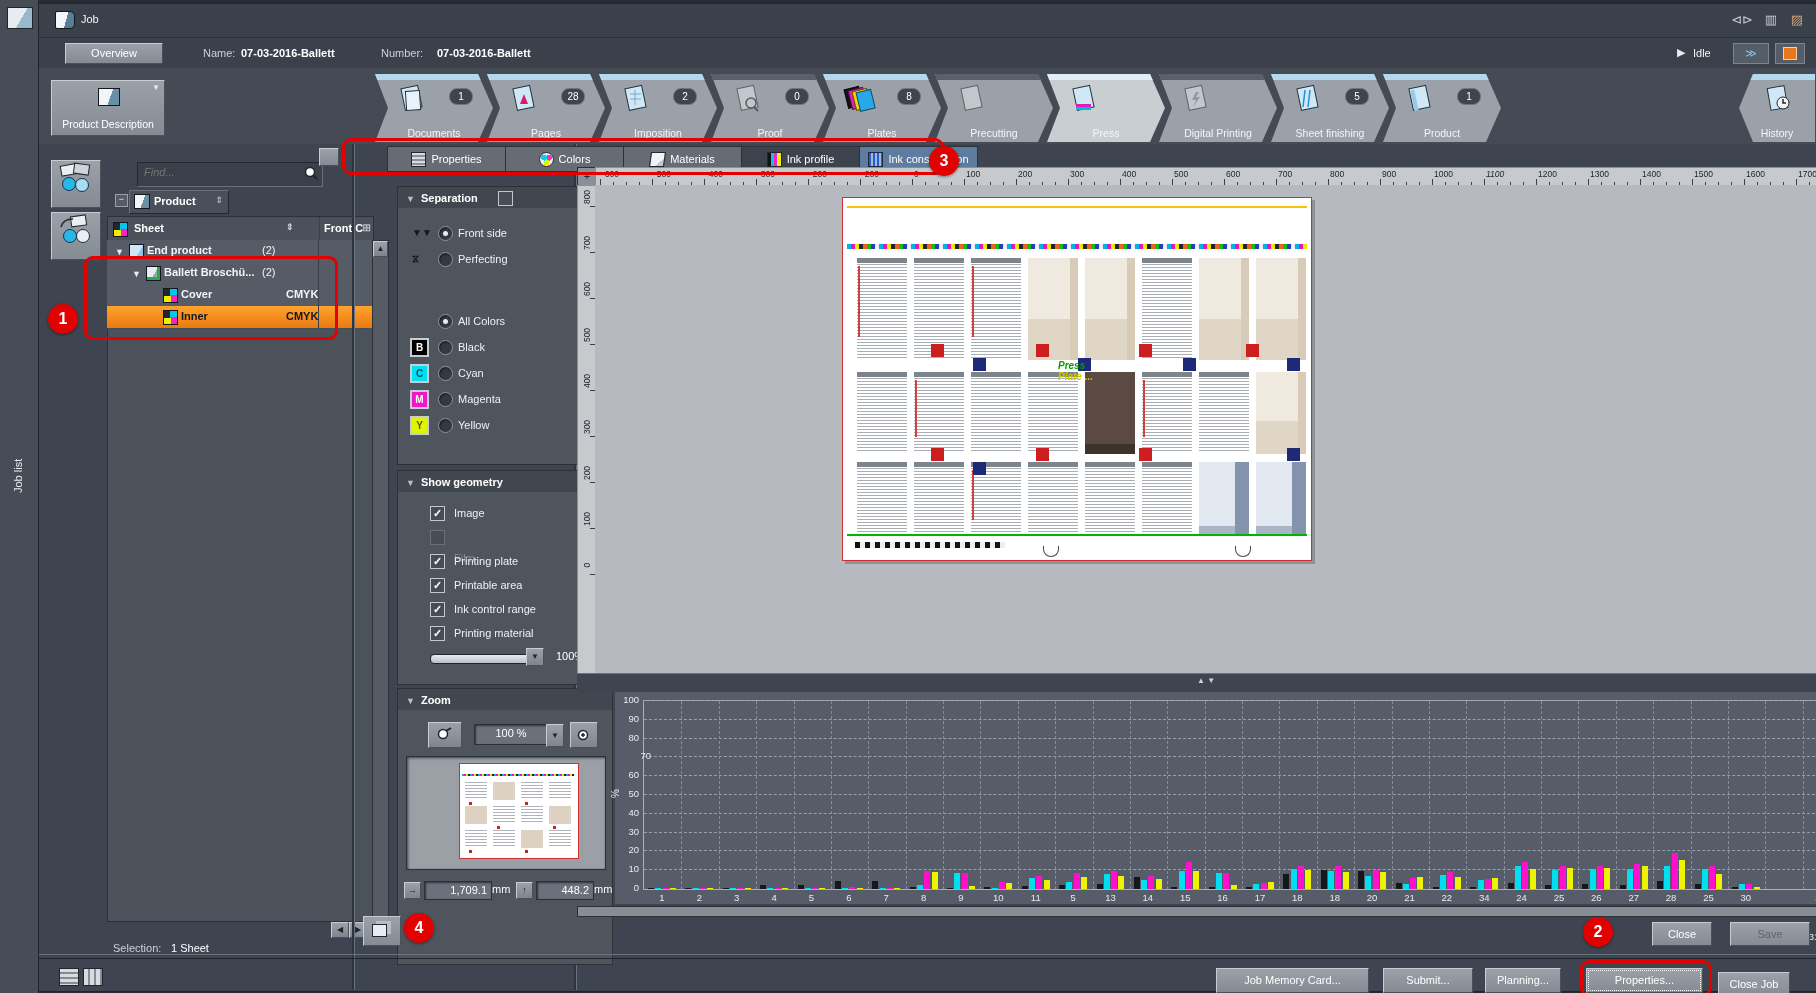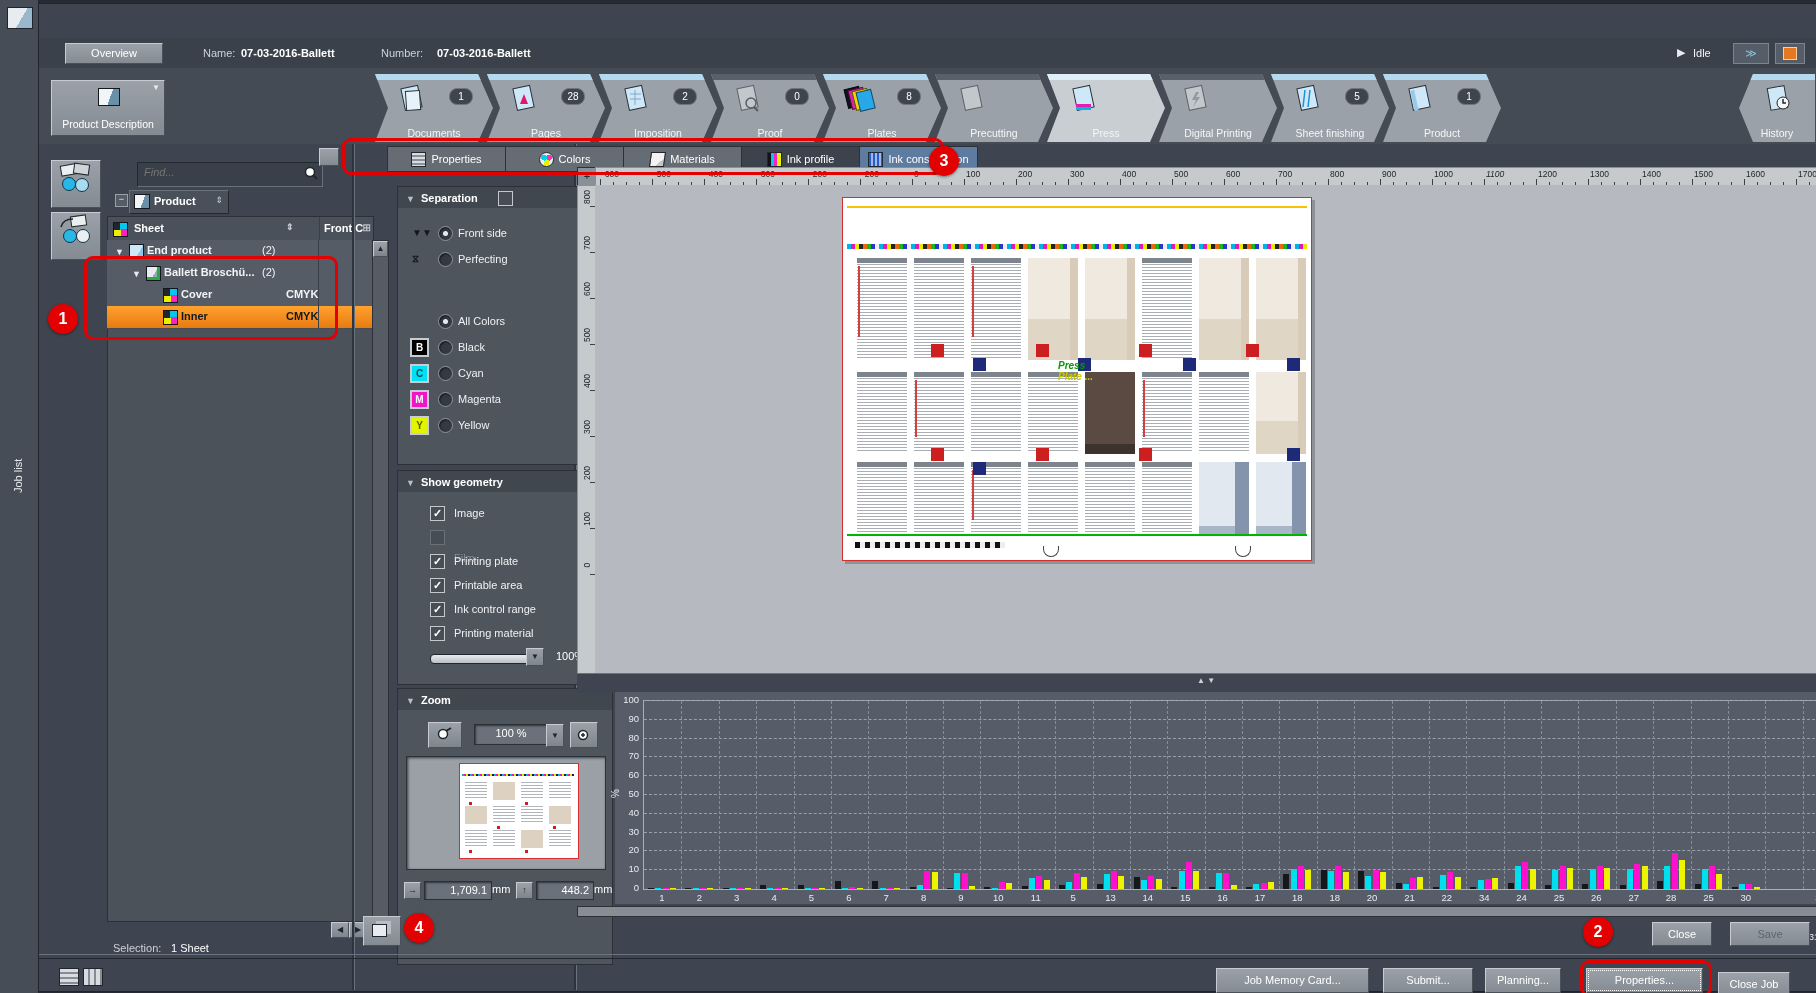--- a/index.html
+++ b/index.html
@@ -106,20 +106,27 @@
 </head>
 <body>
 
 <div class="abs" style="left:0;top:0;width:38px;height:993px;background:#474d57;border-right:1px solid #23282f;">
   <span class="abs" style="left:7px;top:7px;width:24px;height:20px;background:linear-gradient(120deg,#e8ecf0 55%,#9ab8cc 55%);border:1px solid #20262c;"></span>
   <span class="abs" style="left:-14px;top:455px;width:64px;transform:rotate(-90deg);color:#e8ecf0;">Job list</span>
 </div>
 
 <div id="win">
 
+  <div class="abs bar" style="left:0;top:0;width:100%;height:33px;border-bottom:1px solid #2a3038;">
+    <span class="abs" style="left:16px;top:7px;width:18px;height:16px;background:linear-gradient(105deg,#f4f7fa 55%,#5a7e96 55%);border:1px solid #14181e;border-radius:2px 5px 5px 2px;"></span>
+    <span class="abs" style="left:42px;top:9px;color:#f2f5f8;">Job</span>
+    <span class="abs" style="right:64px;top:8px;color:#c4cad0;font-size:13px;">⊲⊳</span>
+    <span class="abs" style="right:40px;top:8px;color:#c4cad0;font-size:13px;">▥</span>
+    <span class="abs" style="right:14px;top:8px;color:#d0a878;font-size:13px;">▨</span>
+  </div>
 
   <div class="abs bar" style="left:0;top:34px;width:100%;height:30px;border-bottom:2px solid #2a3038;">
     <div class="abs btn3d" style="left:26px;top:5px;width:96px;height:19px;line-height:19px;">Overview</div>
     <span class="abs lbl" style="left:164px;top:9px;">Name:</span>
     <span class="abs bold" style="left:202px;top:9px;">07-03-2016-Ballett</span>
     <span class="abs lbl" style="left:342px;top:9px;">Number:</span>
     <span class="abs bold" style="left:398px;top:9px;">07-03-2016-Ballett</span>
     <span class="abs" style="left:1638px;top:8px;color:#e8ecf0;font-size:11px;">▶</span>
     <span class="abs" style="left:1654px;top:9px;color:#f2f5f8;">Idle</span>
     <span class="abs" style="left:1694px;top:5px;width:34px;height:19px;background:#555d69;border:1px solid #7d848d;text-align:center;color:#8fc0dc;line-height:18px;">≫</span>
@@ -809,21 +816,21 @@
         <div class="ybar" style="left: 1072px; height: 15.04px; background: rgb(238, 244, 0);"></div>
         <div class="ybar" style="left: 1110px; height: 1.88px; background: rgb(238, 244, 0);"></div>
       </div>
   <span class="ylab" style="left: 0px; top: 190px;">0</span>
       <span class="ylab" style="left: 0px; top: 171.2px;">10</span>
       <span class="ylab" style="left: 0px; top: 152.4px;">20</span>
       <span class="ylab" style="left: 0px; top: 133.6px;">30</span>
       <span class="ylab" style="left: 0px; top: 114.8px;">40</span>
       <span class="ylab" style="left: 0px; top: 96px;">50</span>
       <span class="ylab" style="left: 0px; top: 77.2px;">60</span>
-      <span class="ylab" style="left: 0px; top: 58.4px;">70</span>
+      <span class="ylab" style="left: 0px; top: 58.4px; padding-left: 12px;">70</span>
       <span class="ylab" style="left: 0px; top: 39.6px;">80</span>
       <span class="ylab" style="left: 0px; top: 20.8px;">90</span>
       <span class="ylab" style="left: 0px; top: 2px;">100</span>
       <span class="xlab" style="left: 28px;">1</span>
       <span class="xlab" style="left: 65.375px;">2</span>
       <span class="xlab" style="left: 102.75px;">3</span>
       <span class="xlab" style="left: 140.125px;">4</span>
       <span class="xlab" style="left: 177.5px;">5</span>
       <span class="xlab" style="left: 214.875px;">6</span>
       <span class="xlab" style="left: 252.25px;">7</span>

